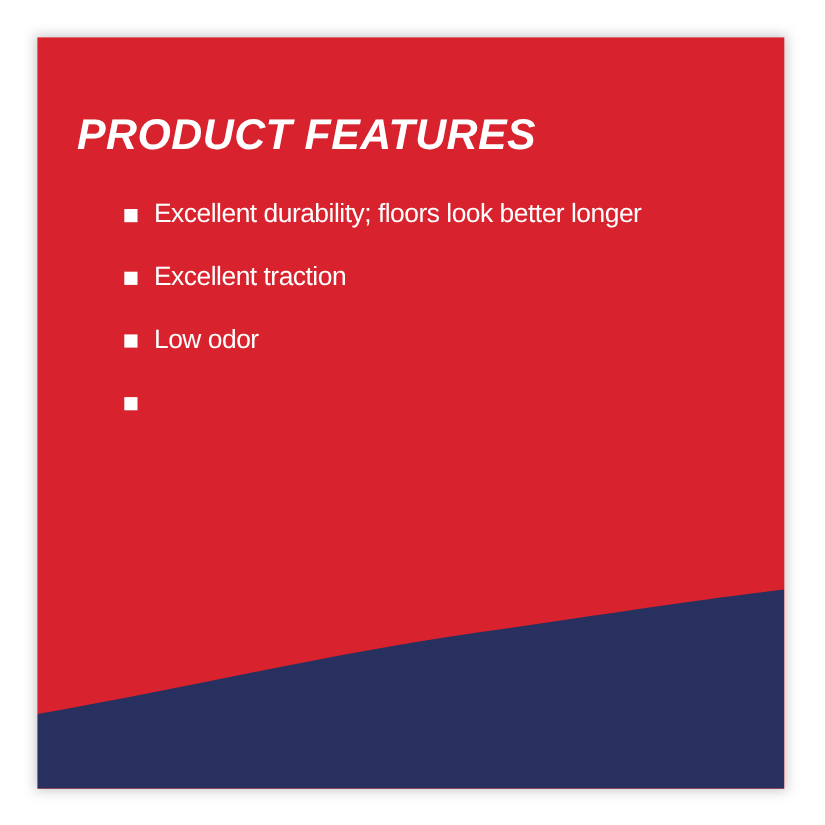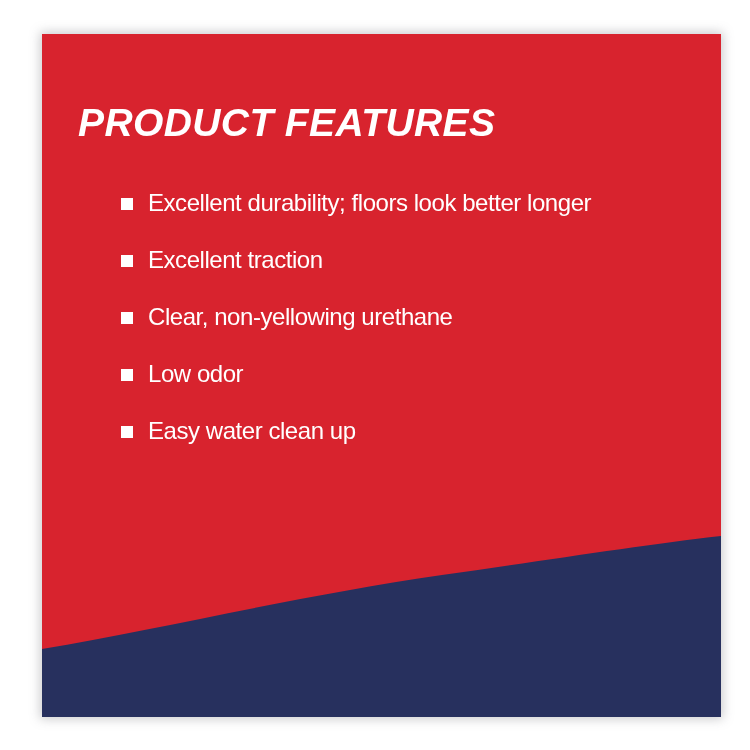--- a/index.html
+++ b/index.html
@@ -12,21 +12,20 @@
     height: 750px;
     font-family: "Liberation Sans", sans-serif;
     overflow: hidden;
   }
 
   #stage {
     position: relative;
     width: 719px;
     height: 750px;
     background: #ffffff;
-    margin-left: 8px;
   }
 
   
   .card {
     position: absolute;
     left: 34px;
     top: 34px;
     width: 679px;
     height: 683px;
     background: #d8232e;
@@ -56,21 +55,21 @@
     font-style: italic;
     letter-spacing: 0.4px;
     line-height: 1;
     white-space: nowrap;
   }
 
   
   .features {
     position: absolute;
     left: 79px;
-    top: 140px;
+    top: 132px;
     margin: 0;
     padding: 0;
     list-style: none;
   }
   .feature-row {
     display: flex;
     align-items: center;
     height: 57px;
   }
   .bullet {
@@ -119,27 +118,22 @@
       <li class="feature-row">
         <span class="bullet"></span>
         <span class="feature-text">Excellent durability; floors look better longer</span>
       </li>
       <li class="feature-row">
         <span class="bullet"></span>
         <span class="feature-text">Excellent traction</span>
       </li>
       <li class="feature-row">
         <span class="bullet"></span>
-        <span class="feature-text">Clear, non-yellowing urethane</span>
-      </li>
-      <li class="feature-row">
-        <span class="bullet"></span>
         <span class="feature-text">Low odor</span>
       </li>
       <li class="feature-row">
         <span class="bullet"></span>
-        <span class="feature-text">Easy water clean up</span>
       </li>
     </ul>
 
 
   </div>
 </div>
 
 </body></html>

